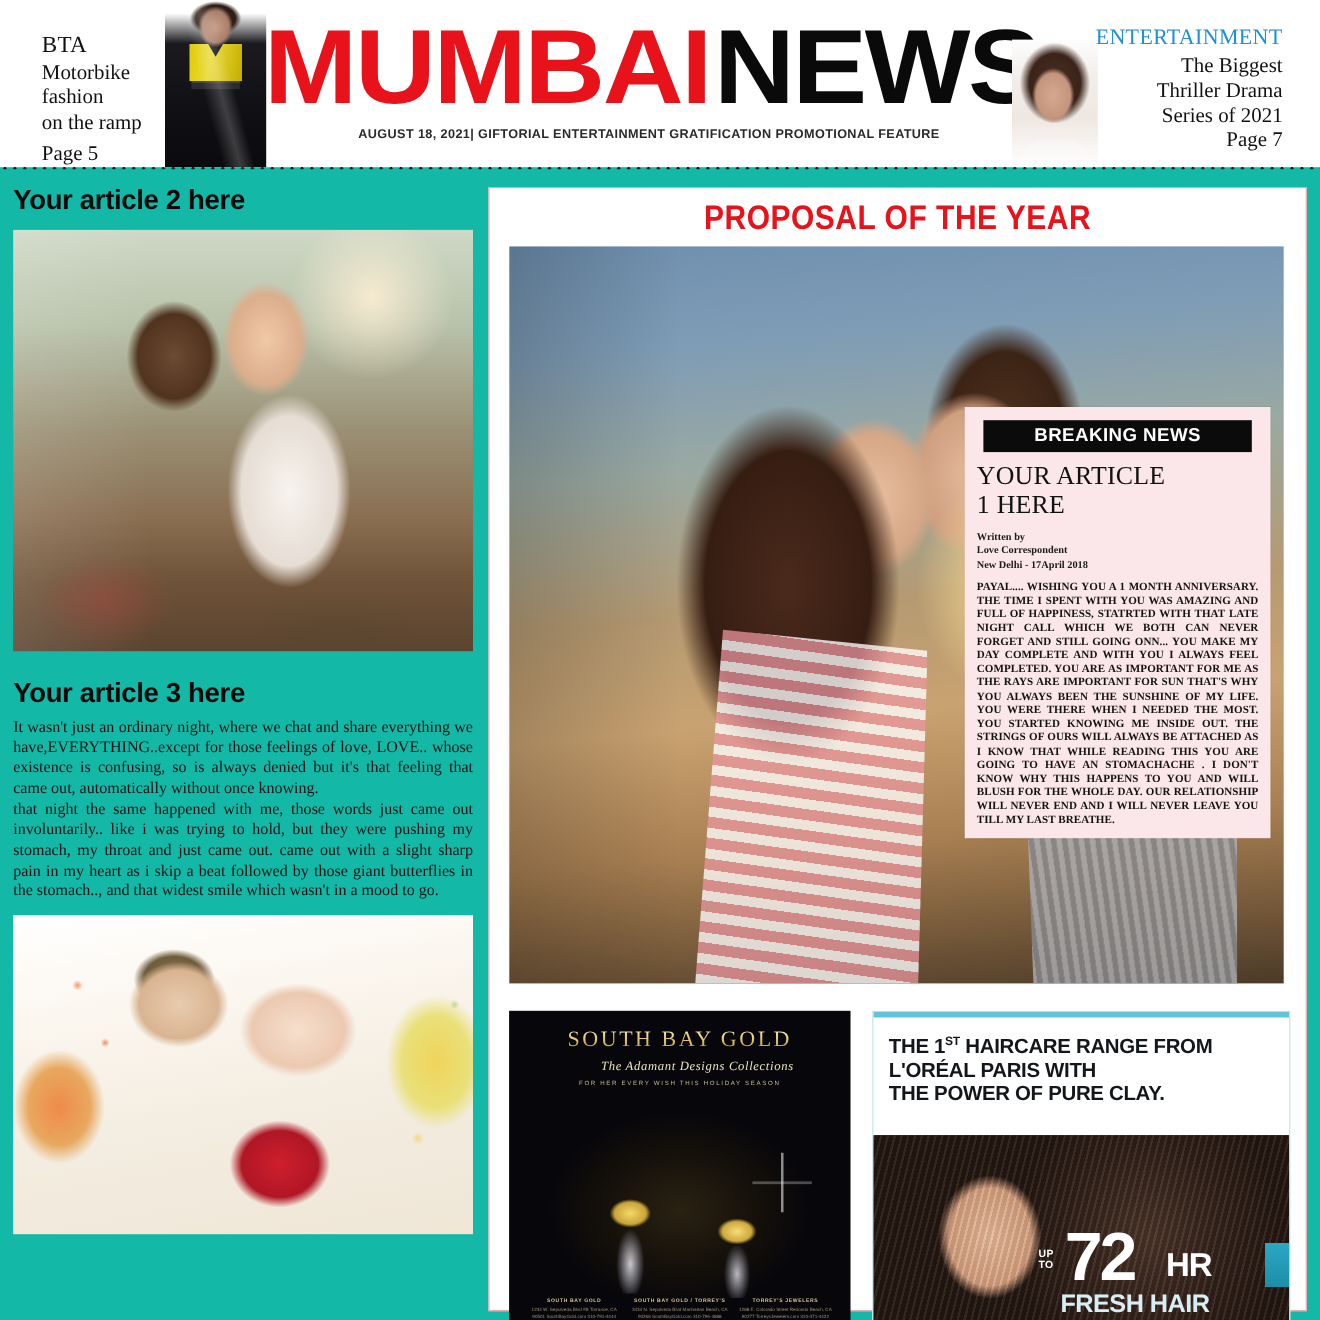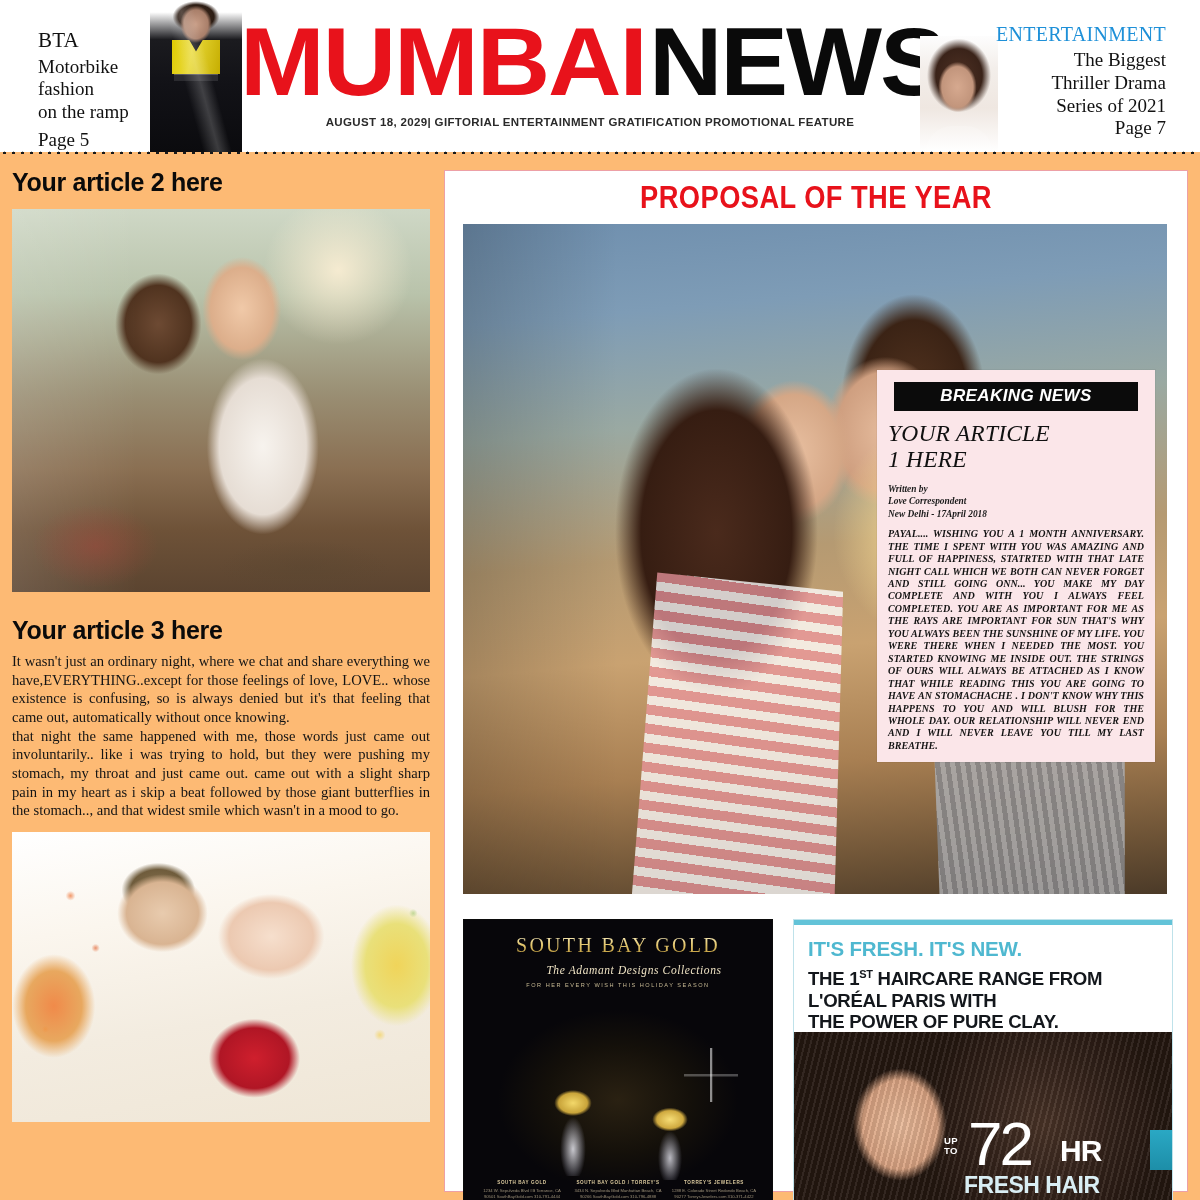--- a/index.html
+++ b/index.html
@@ -2,21 +2,21 @@
 <html><head>
 <meta charset="utf-8">
 <style>
   * { box-sizing: border-box; margin: 0; padding: 0; }
   html, body {
     width: 1200px; height: 1200px;
     background: #fff;
     font-family: "Liberation Serif", serif;
     overflow: hidden;
   }
-  .page { position: relative; width: 1200px; height: 1200px; background: #fdba74; }
+  .page { position: relative; width: 1200px; height: 1200px; background: #14b8a6; }
 
   
   .masthead { position: relative; width: 1200px; height: 152px; background: #fff; }
 
   .promo-left {
     position: absolute; left: 38px; top: 28px; width: 130px;
     font-family: "Liberation Serif", serif; color: #111; line-height: 1.18;
   }
   .promo-left .kicker { font-size: 21px; letter-spacing: .2px; margin-bottom: 3px; }
   .promo-left .lines { font-size: 19px; }
@@ -192,21 +192,20 @@
     background:
       radial-gradient(circle 110px at 73% 47%, rgba(255,247,215,.7) 0%, rgba(255,247,215,0) 70%),
       linear-gradient(90deg, rgba(0,0,0,.18) 0%, rgba(0,0,0,0) 22%);
   }
 
   
   .bn-card {
     position: absolute; right: 12px; top: 146px; width: 278px; height: 392px;
     background: #fbe6e9; padding: 10px 11px 4px 11px;
     box-shadow: 0 0 0 1px rgba(0,0,0,.04);
-    font-style: italic;
   }
   .bn-badge {
     background: #0b0b0b; color: #fff; display: block; text-align: center;
     font-family: "Liberation Sans", sans-serif; font-weight: 700;
     font-size: 17px; letter-spacing: .4px; padding: 4px 0 5px; margin: 2px 6px 9px 6px;
   }
   .bn-title {
     font-family: "Liberation Serif", serif; font-size: 23.5px; line-height: 26px;
     color: #111; letter-spacing: .2px; margin-bottom: 11px;
   }
@@ -313,21 +312,21 @@
   }
   .badge72 {
     position: absolute; left: 148px; bottom: 12px; width: 220px; height: 84px; z-index: 3;
     color: #fff; font-family: "Liberation Sans", sans-serif;
   }
   .badge72 .upto {
     position: absolute; left: 2px; top: 22px; font-size: 9.5px; font-weight: 700;
     line-height: 10px; letter-spacing: .4px;
   }
   .badge72 .num {
-    position: absolute; left: 26px; top: 0; font-size: 62px; font-weight: 400;
+    position: absolute; left: 26px; top: 0; font-size: 62px; font-weight: 700;
     line-height: 60px; letter-spacing: -3px; text-align: right;
   }
   .badge72 .hr {
     position: absolute; left: 118px; top: 22px; font-size: 30px; font-weight: 700;
     line-height: 30px; letter-spacing: -1px;
   }
   .badge72 .fresh {
     position: absolute; left: 22px; top: 58px; font-size: 23px; font-weight: 700;
     letter-spacing: -.5px; color: #d9eef4;
   }
@@ -352,21 +351,21 @@
     </div>
 
     <div class="model-left">
       <div class="vest"></div>
       <div class="belt"></div>
       <div class="sheen"></div>
     </div>
 
     <div class="nameplate">
       <span class="word np-mumbai">MUMBAI</span><span class="word np-news">NEWS</span>
-      <div class="dateline">AUGUST 18, 2029| GIFTORIAL ENTERTAINMENT GRATIFICATION PROMOTIONAL FEATURE</div>
+      <div class="dateline">AUGUST 18, 2021| GIFTORIAL ENTERTAINMENT GRATIFICATION PROMOTIONAL FEATURE</div>
     </div>
 
     <div class="model-right">
       <div class="shoulder"></div>
     </div>
 
     <div class="promo-right">
       <div class="ent" style="color:#1e90d8">ENTERTAINMENT</div>
       <div class="lines">The Biggest</div>
       <div class="lines">Thriller Drama</div>
@@ -450,21 +449,20 @@
 Redondo Beach, CA 90277
 TorreysJewelers.com
 310-371-4422</span>
             </div>
           </div>
         </div>
 
         <div class="ad-loreal">
           <div class="topbar"></div>
           <div class="copy">
-            <div class="l1">IT'S FRESH. IT'S NEW.</div>
             <div class="l2">
               <span><span>THE 1</span><sup>ST</sup><span> HAIRCARE RANGE FROM</span></span><br>
               <span>L'ORÉAL PARIS WITH</span><br>
               <span>THE POWER OF PURE CLAY.</span>
             </div>
           </div>
           <div class="photo-hair"></div>
           <div class="teal-chip"></div>
           <div class="badge72">
             <div class="upto">

